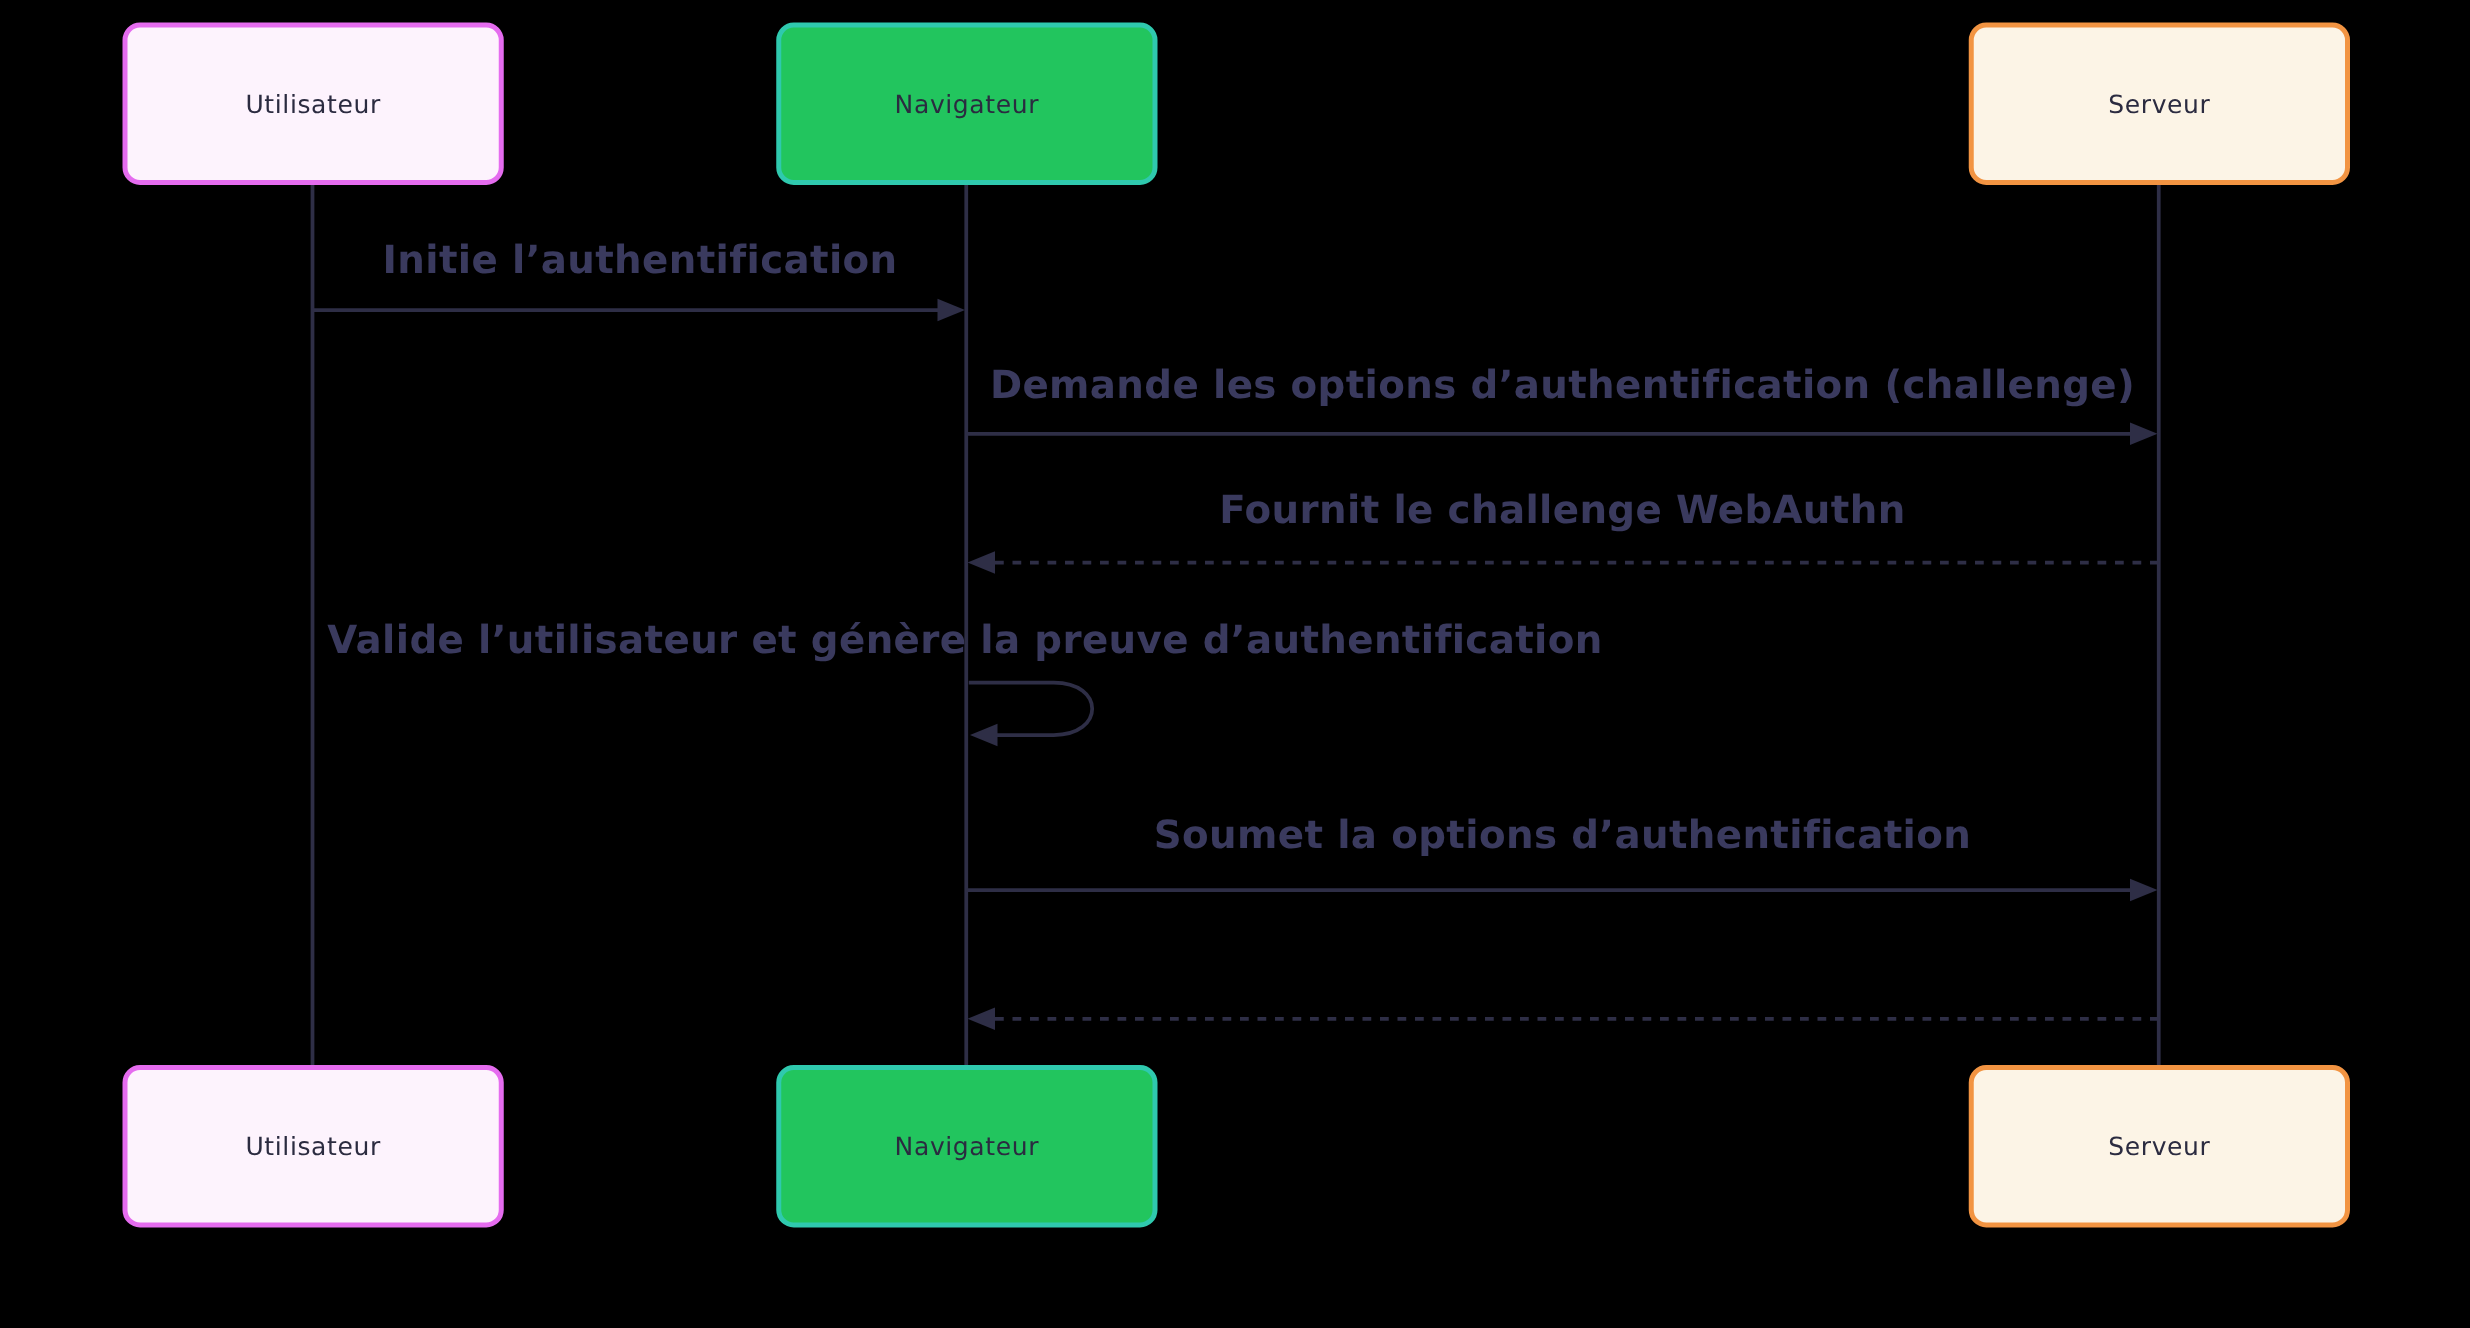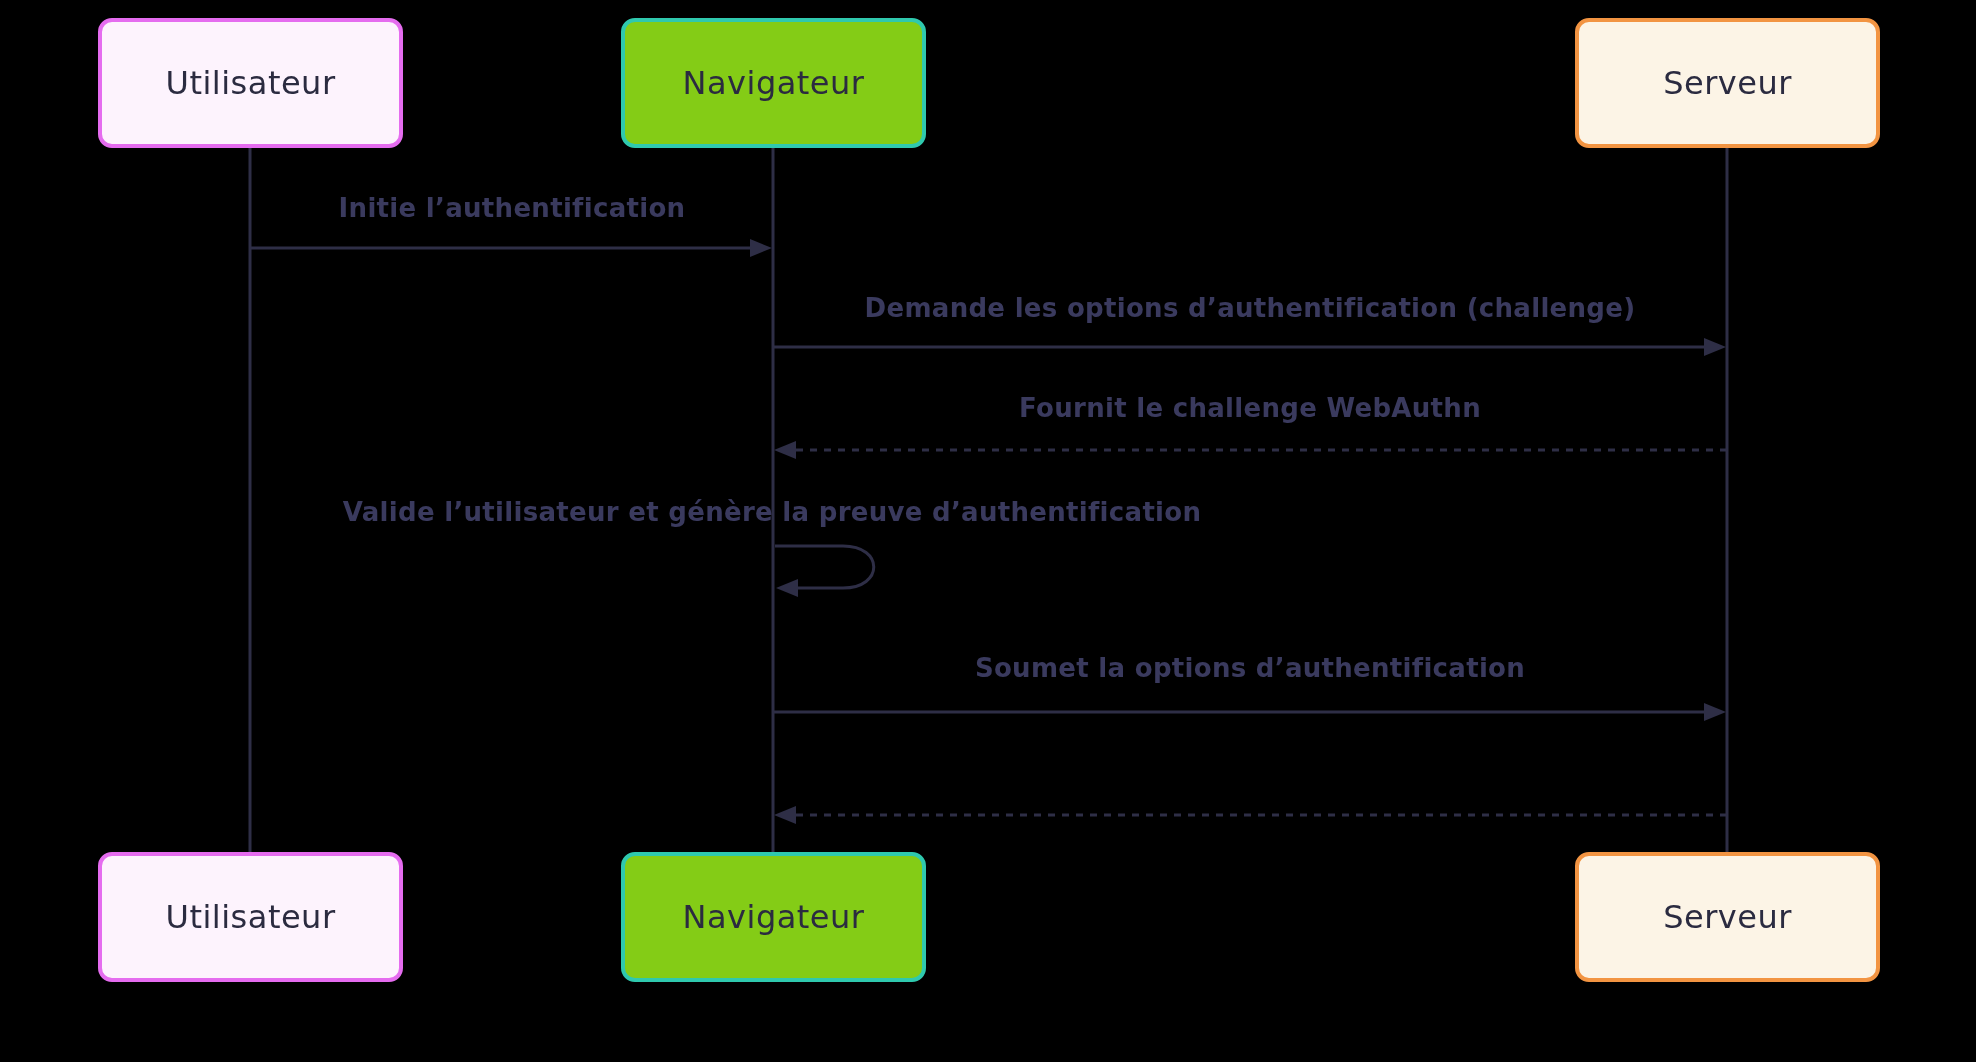--- a/index.html
+++ b/index.html
@@ -6,28 +6,28 @@
   .stage {
     position:relative; width:1976px; height:1062px;
     background:#000000; overflow:hidden;
     font-family:"DejaVu Sans", "Liberation Sans", sans-serif;
   }
   svg.layer { position:absolute; left:0; top:0; }
   .actor-box {
     position:absolute; width:305px; height:130px; box-sizing:border-box;
     border:4px solid; border-radius:14px;
     display:flex; align-items:center; justify-content:center;
-    font-size:32px; font-weight:500; color:#2b2b40; letter-spacing:0.5px;
+    font-size:20px; font-weight:500; color:#2b2b40; letter-spacing:0.5px;
   }
   .actor-utilisateur { background:#fdf3fd; border-color:#e56cef; }
-  .actor-navigateur  { background:#84cc16; border-color:#2fc9ae; }
+  .actor-navigateur  { background:#22c55e; border-color:#2fc9ae; }
   .actor-serveur     { background:#fcf4e6; border-color:#f29442;text-align:center; }
   .msg-label {
     position:absolute; transform:translate(-50%,-50%);
-    white-space:nowrap; font-size:26px; font-weight:600;
+    white-space:nowrap; font-size:31px; font-weight:600;
     color:#3a3a5e; letter-spacing:0.3px;
   }
   .line  { stroke:#2e2e46; stroke-width:3; fill:none; }
   .dash  { stroke-dasharray:7 7; }
   .head  { fill:#2e2e46; stroke:none; }
 </style>
 </head>
 <body>
 
 <div class="stage">

